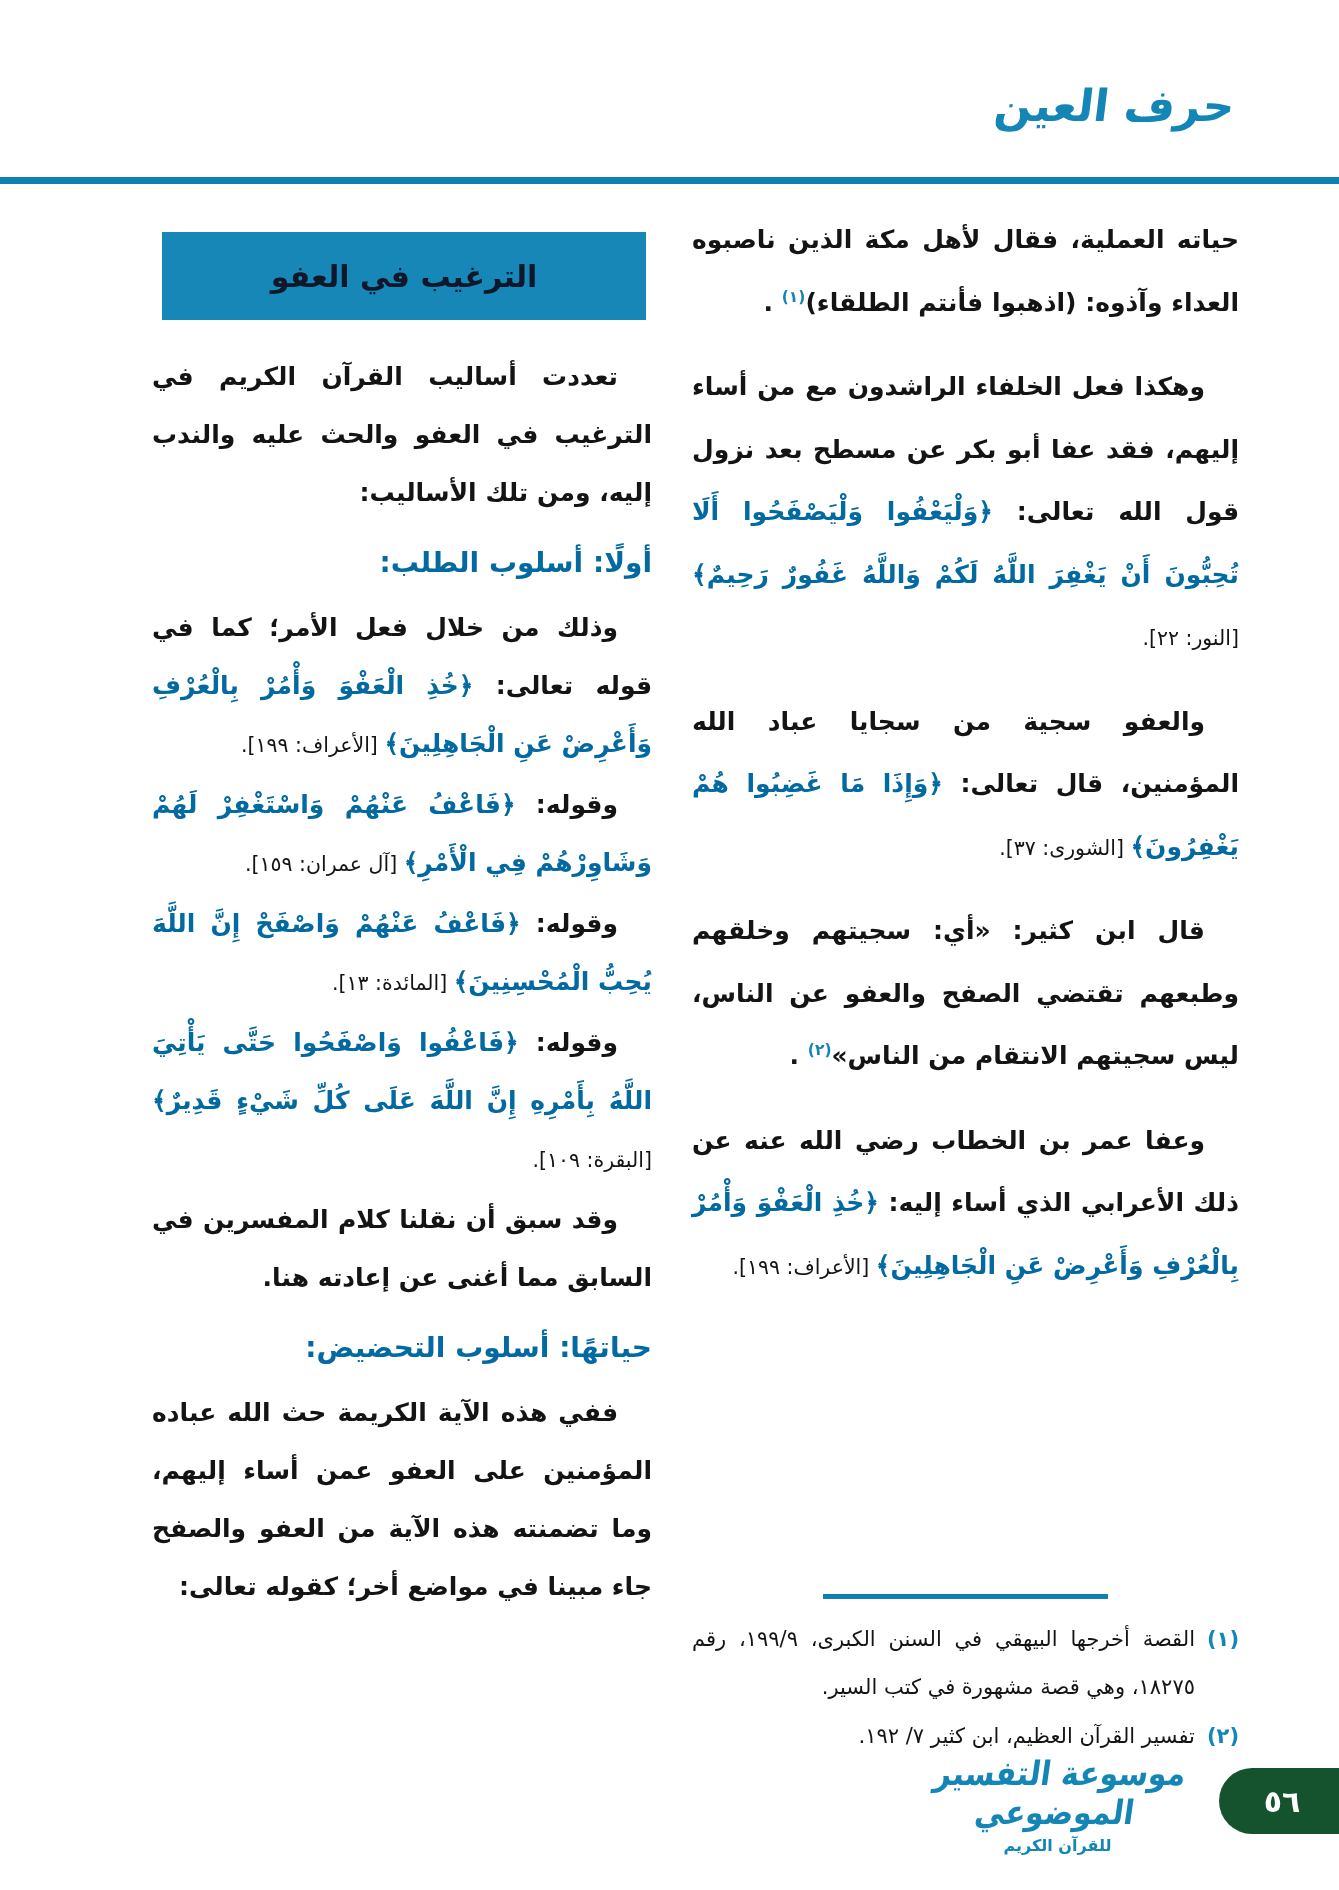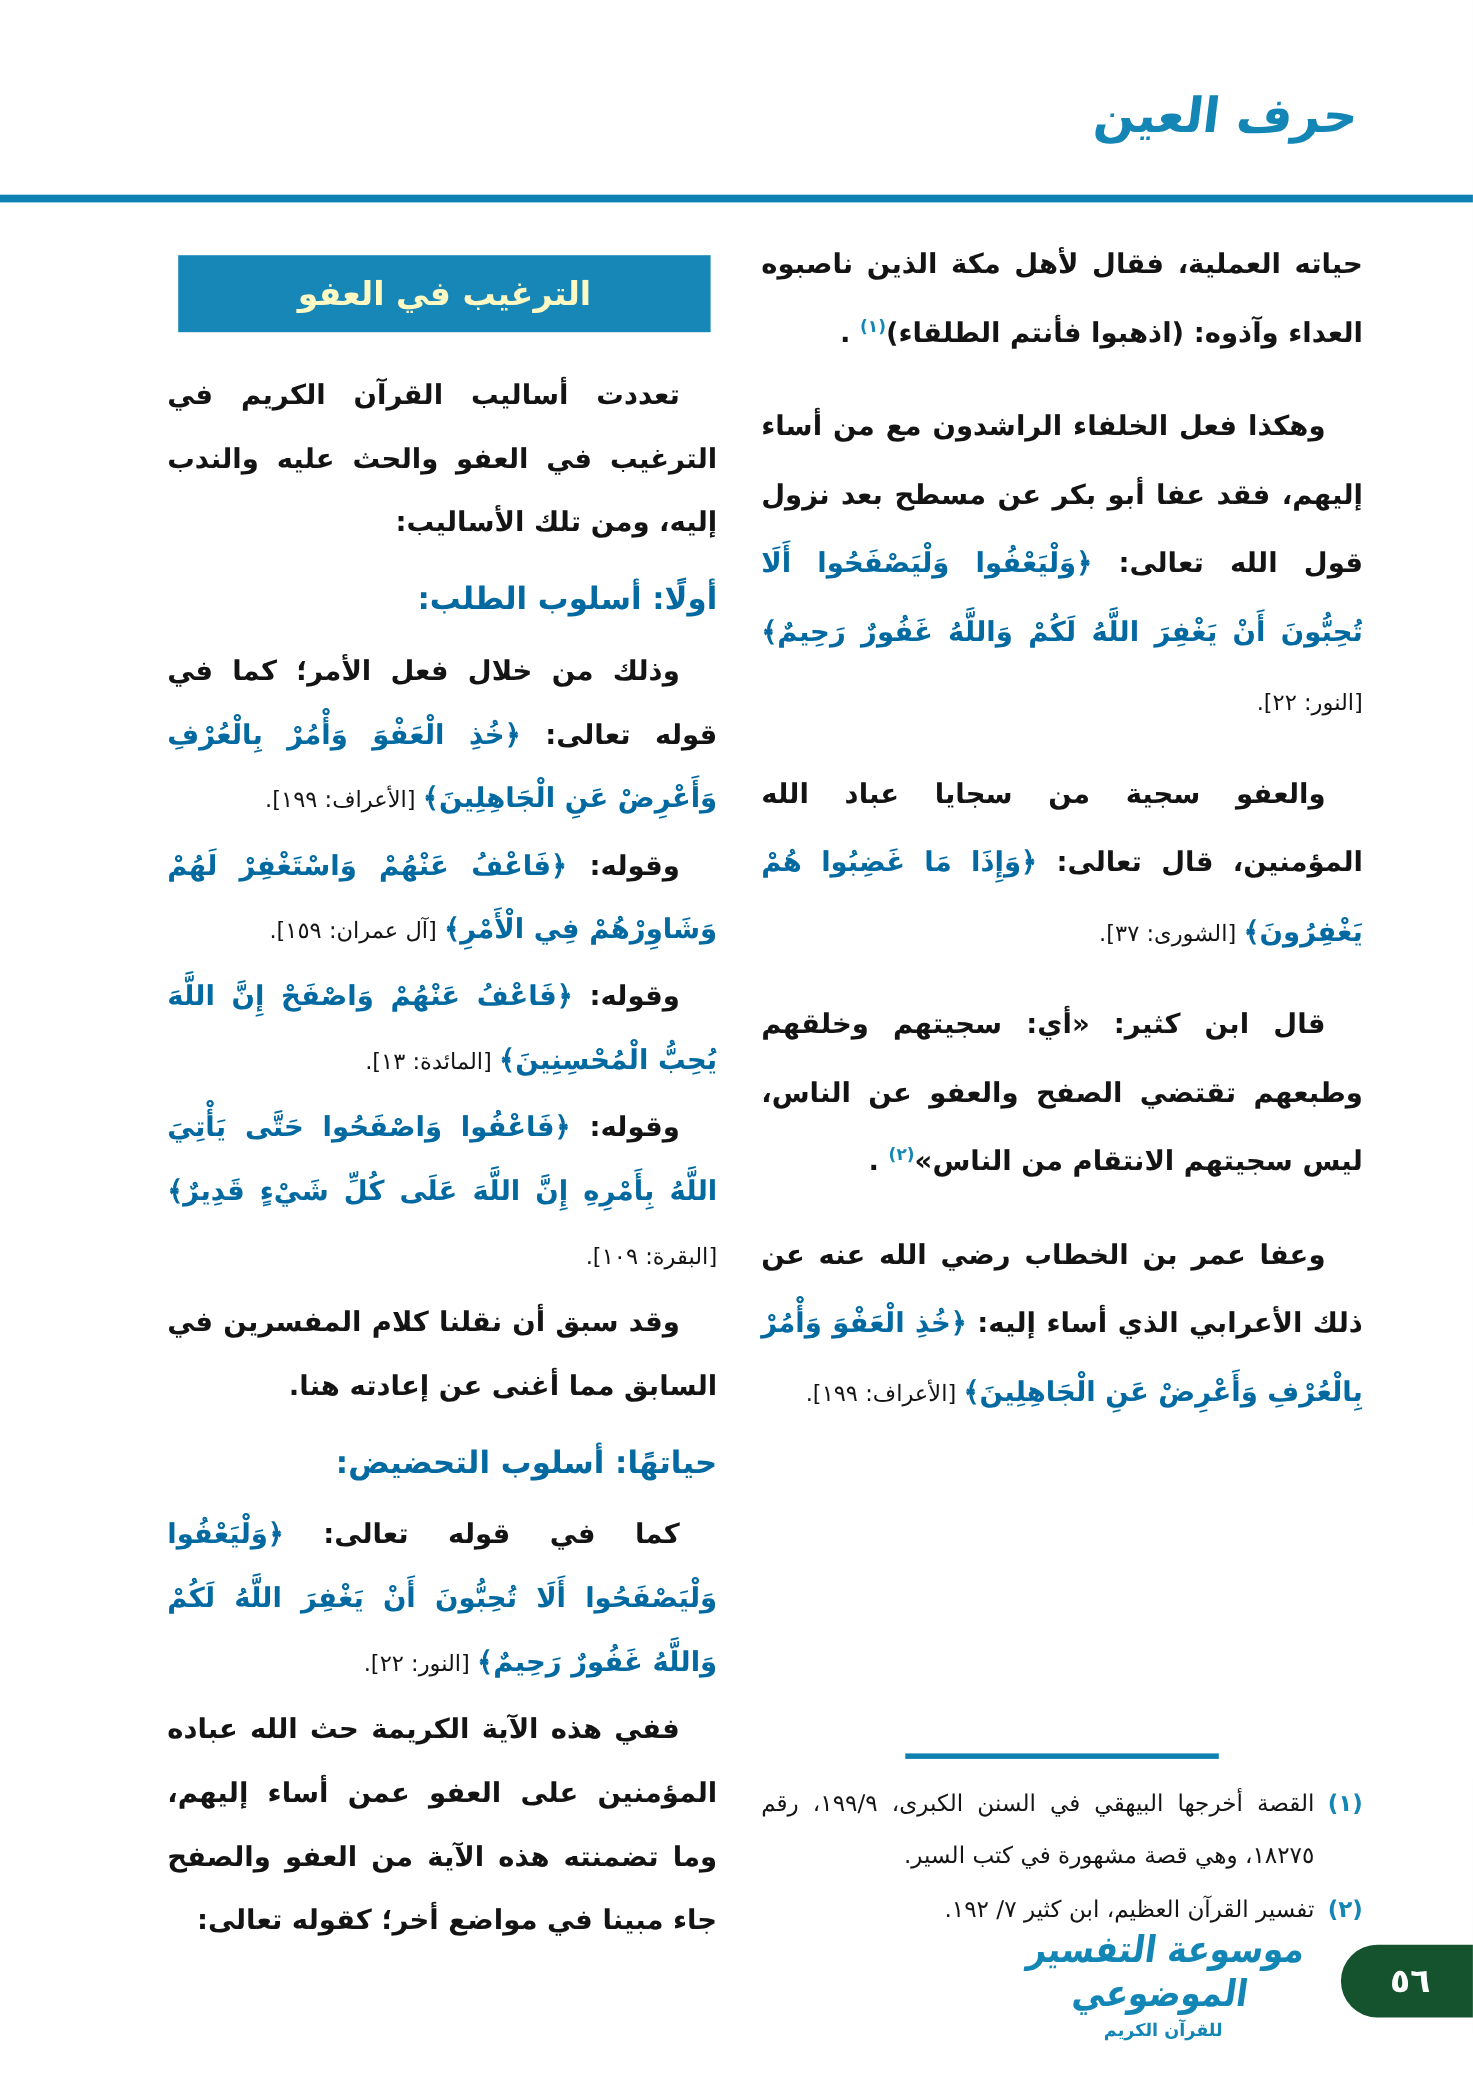--- a/index.html
+++ b/index.html
@@ -35,22 +35,22 @@
   .col-left .para { line-height:2.32; }
 
   .seg-n {}
   .seg-b { letter-spacing:0.5px; }
   .seg-q { color:#0369a1; }
   .seg-r { font-weight:normal; font-size:0.82em; }
   .seg-fn { color:#1486b6; font-size:0.62em; vertical-align:super; line-height:0; font-weight:bold; }
 
   
   .section-box {
-    margin:26px 6px 28px 10px; height:70px;
-    background:#1787b8; color:#fef9c3;
+    margin:26px 6px 28px 10px; height:88px;
+    background:#1787b8; color:#0f172a;
     font-size:30px; font-weight:bold;
     display:flex; align-items:center; justify-content:center;
   }
   .subhead {
     margin:14px 0 10px; color:#0369a1;
     font-size:28px; font-weight:bold; line-height:1.9;
   }
 
   
   .footnotes { margin-top:auto; flex-shrink:0; padding-bottom:6px; }
@@ -114,21 +114,20 @@
     <div class="col col-left">
       <div class="section-box">الترغيب في العفو</div>
       <p class="para"><span class="seg-n">تعددت أساليب القرآن الكريم في الترغيب في العفو والحث عليه والندب إليه، ومن تلك الأساليب:</span></p>
       <h3 class="subhead">أولًا: أسلوب الطلب:</h3>
       <p class="para"><span class="seg-n">وذلك من خلال فعل الأمر؛ كما في قوله تعالى: </span><span class="seg-q">﴿خُذِ الْعَفْوَ وَأْمُرْ بِالْعُرْفِ وَأَعْرِضْ عَنِ الْجَاهِلِينَ﴾</span><span class="seg-r"> [الأعراف: ١٩٩].</span></p>
       <p class="para"><span class="seg-n">وقوله: </span><span class="seg-q">﴿فَاعْفُ عَنْهُمْ وَاسْتَغْفِرْ لَهُمْ وَشَاوِرْهُمْ فِي الْأَمْرِ﴾</span><span class="seg-r"> [آل عمران: ١٥٩].</span></p>
       <p class="para"><span class="seg-n">وقوله: </span><span class="seg-q">﴿فَاعْفُ عَنْهُمْ وَاصْفَحْ إِنَّ اللَّهَ يُحِبُّ الْمُحْسِنِينَ﴾</span><span class="seg-r"> [المائدة: ١٣].</span></p>
       <p class="para"><span class="seg-n">وقوله: </span><span class="seg-q">﴿فَاعْفُوا وَاصْفَحُوا حَتَّى يَأْتِيَ اللَّهُ بِأَمْرِهِ إِنَّ اللَّهَ عَلَى كُلِّ شَيْءٍ قَدِيرٌ﴾</span><span class="seg-r"> [البقرة: ١٠٩].</span></p>
       <p class="para"><span class="seg-n">وقد سبق أن نقلنا كلام المفسرين في السابق مما أغنى عن إعادته هنا.</span></p>
       <h3 class="subhead">حياتهًا: أسلوب التحضيض:</h3>
-      <p class="para"><span class="seg-n">كما في قوله تعالى: </span><span class="seg-q">﴿وَلْيَعْفُوا وَلْيَصْفَحُوا أَلَا تُحِبُّونَ أَنْ يَغْفِرَ اللَّهُ لَكُمْ وَاللَّهُ غَفُورٌ رَحِيمٌ﴾</span><span class="seg-r"> [النور: ٢٢].</span></p>
       <p class="para"><span class="seg-n">ففي هذه الآية الكريمة حث الله عباده المؤمنين على العفو عمن أساء إليهم، وما تضمنته هذه الآية من العفو والصفح جاء مبينا في مواضع أخر؛ كقوله تعالى:</span></p>
     </div>
 
   </div>
 
   <div class="footer-logo">
     <div class="logo-line1">موسوعة التفسير الموضوعي</div>
     <div class="logo-line2">للقرآن الكريم</div>
   </div>
 

